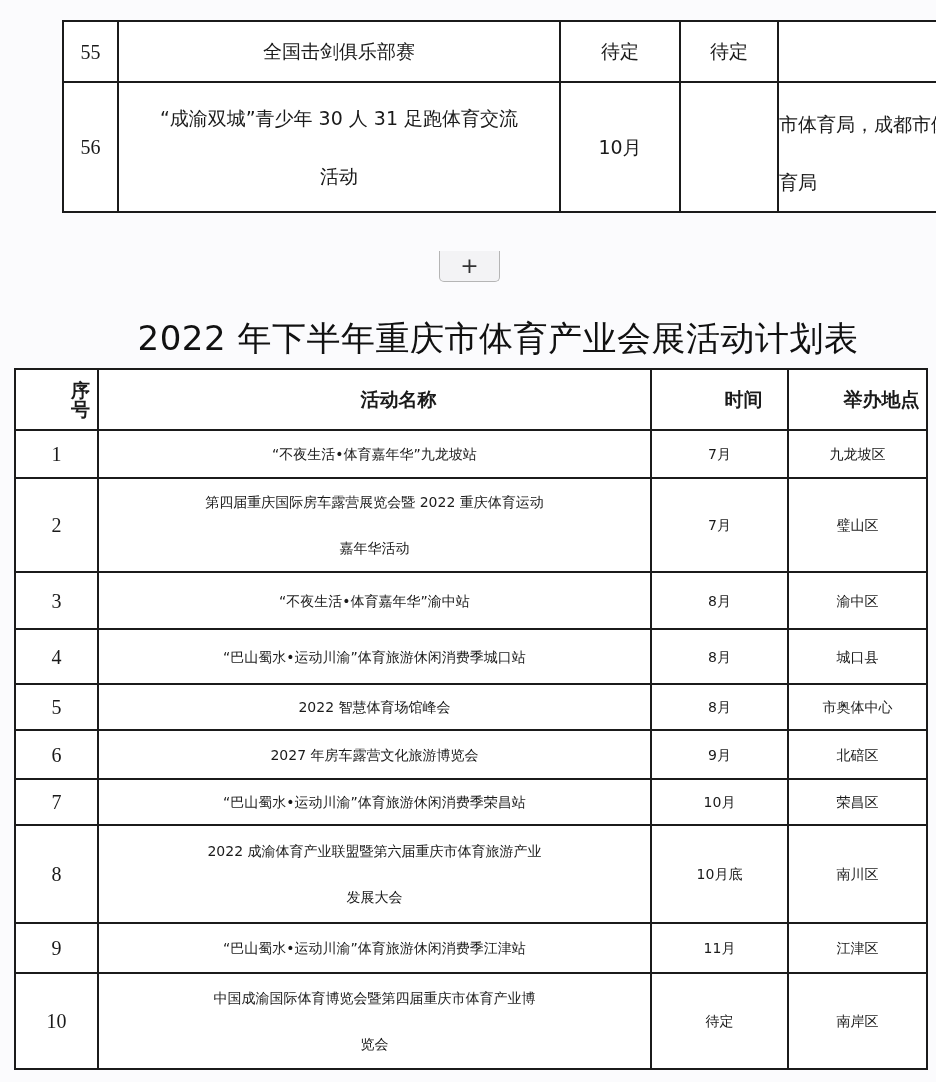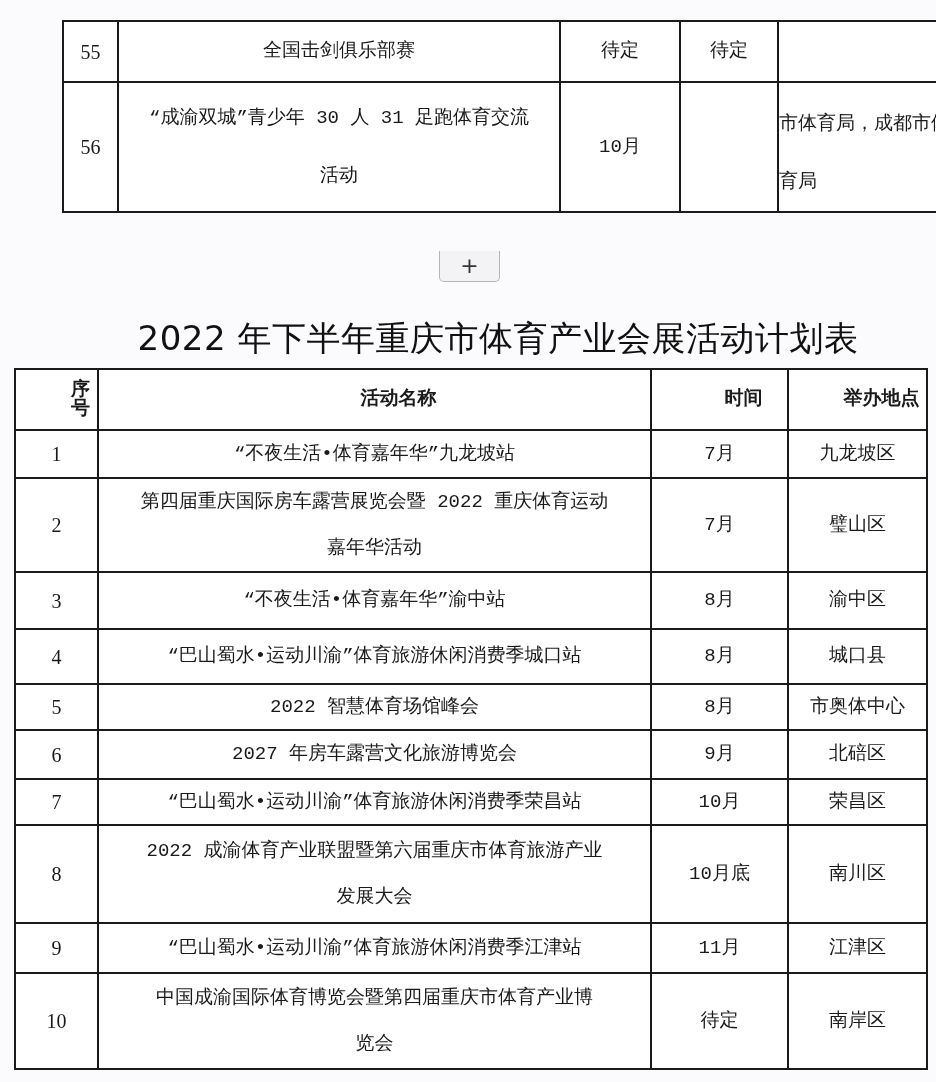--- a/index.html
+++ b/index.html
@@ -28,21 +28,20 @@
     background: #ffffff;
   }
   td, th {
     border: 2px solid #1b1b1b;
     text-align: center;
     vertical-align: middle;
     padding: 0;
     font-size: 19px;
     font-weight: normal;
     line-height: 1;
-    font-family: Liberation Mono, monospace;
   }
   
   #top-table {
     left: 14px;
     top: 20px;
     width: 912px;
     margin-left: 48px;
   }
   #top-table td { font-size: 19px; }
   #top-table .num { font-family: "Liberation Serif", "DejaVu Serif", serif; font-size: 20px; }
@@ -91,21 +90,21 @@
     left: 14px;
     top: 368px;
     width: 912px;
   }
   #plan-table th {
     font-weight: bold;
     font-size: 19px;
     height: 59px;
     padding-left: 48px;
   }
-  #plan-table td { font-size: 19px; }
+  #plan-table td { font-size: 14px; }
   #plan-table .num { font-family: "Liberation Serif", "DejaVu Serif", serif; font-size: 20px; }
   #plan-table .name-2line { line-height: 46px; text-align: center; }
 </style>
 </head>
 <body>
 
 <div class="page-bg"></div>
 
 <table id="top-table">
   <colgroup>

